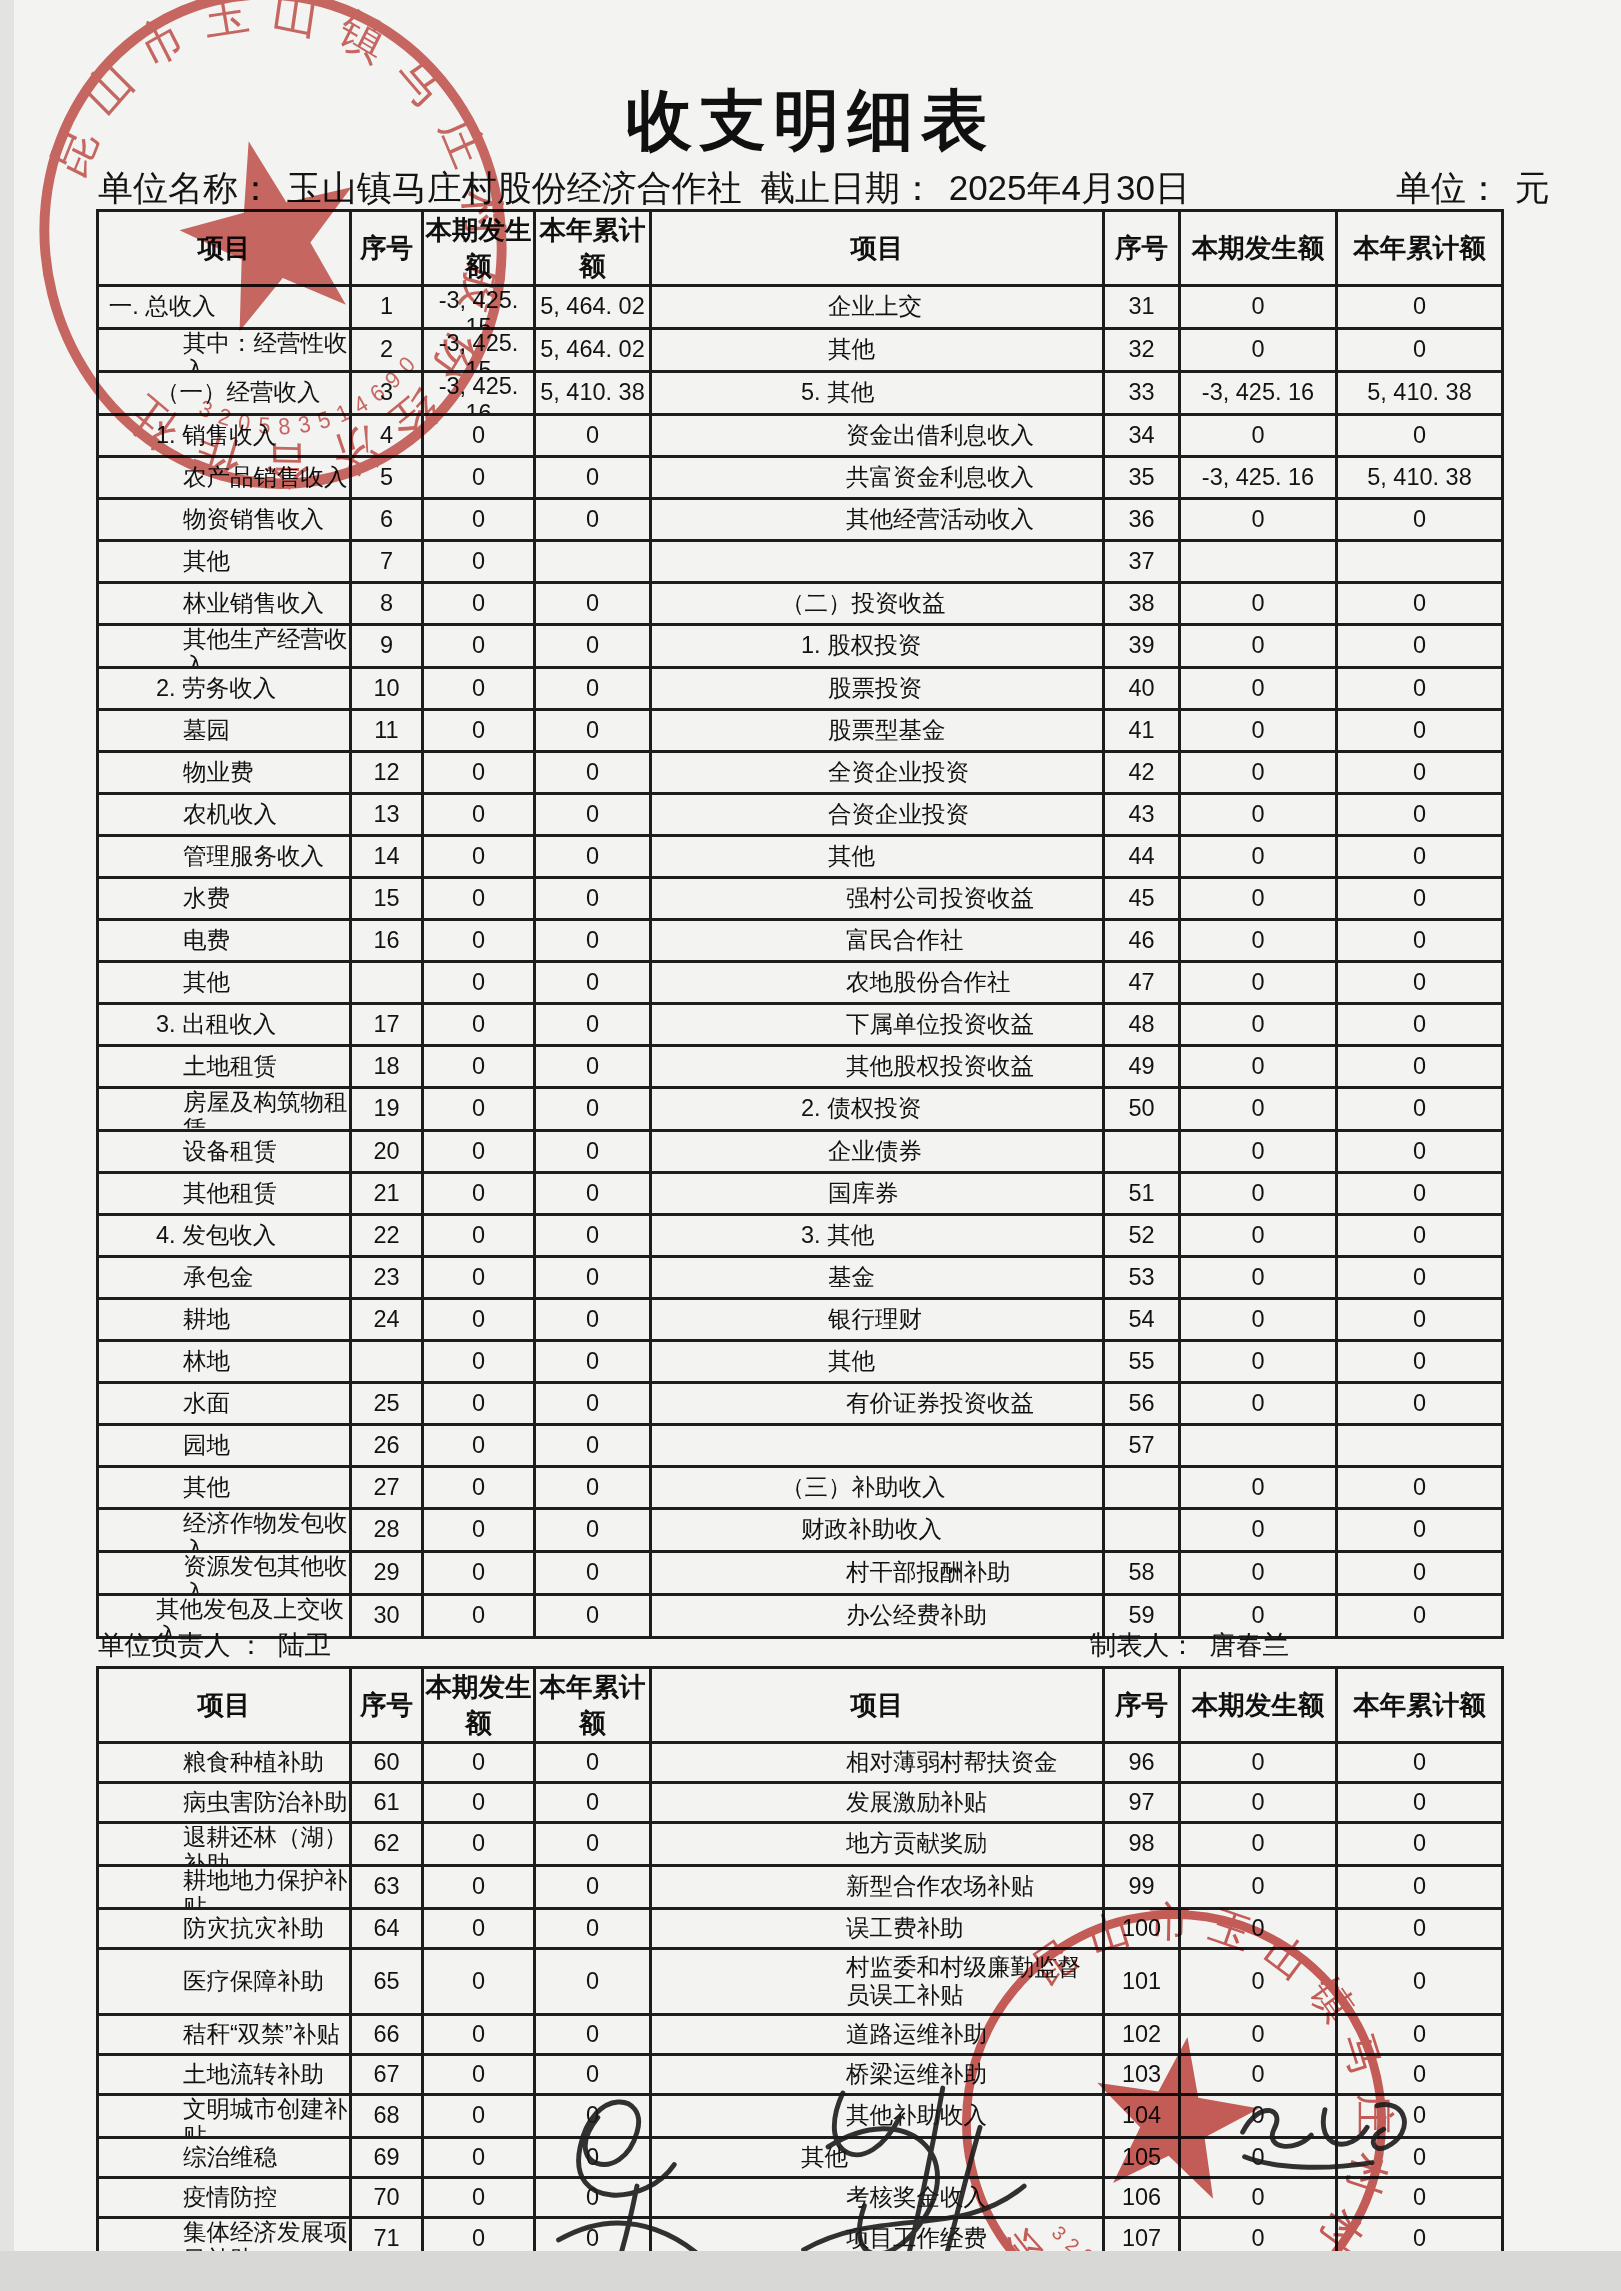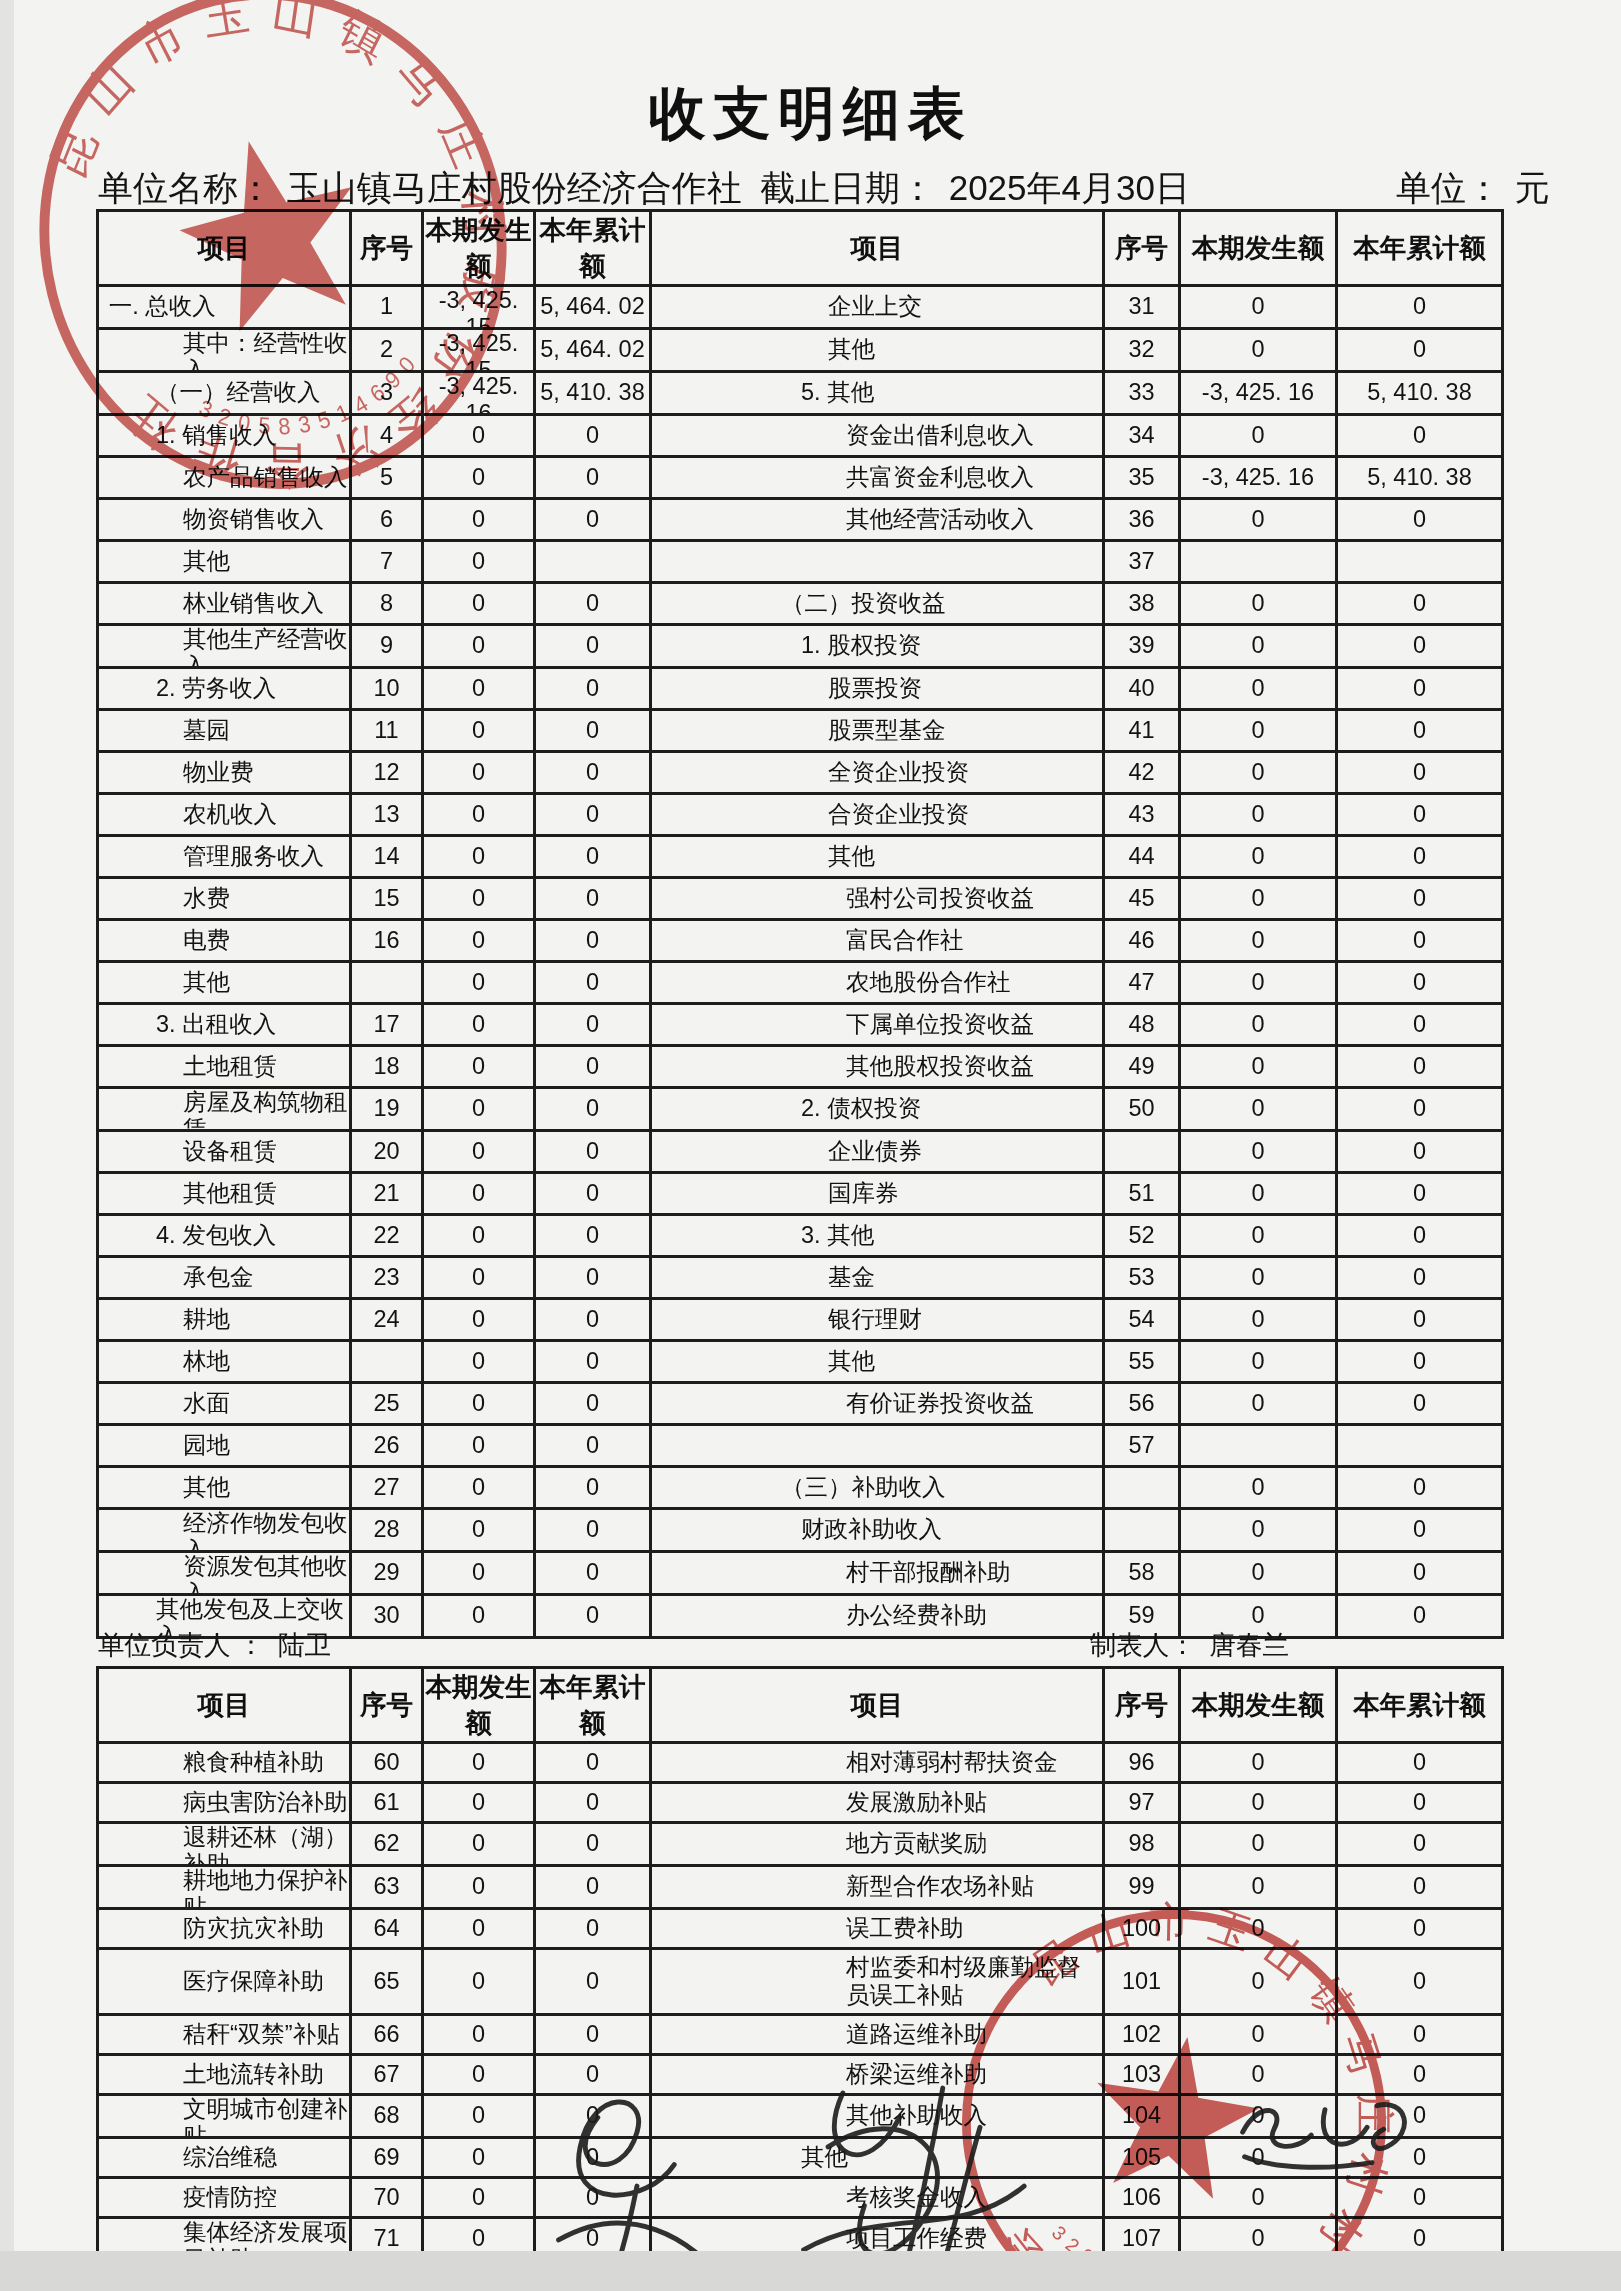--- a/index.html
+++ b/index.html
@@ -1,19 +1,19 @@
 <!DOCTYPE html>
 <html><head>
 <meta charset="utf-8">
 <style>
   html,body{margin:0;padding:0;}
   body{background:#b9b9b7;font-family:"Liberation Sans", sans-serif;}
   .page{position:relative;width:1621px;height:2292px;background:#f3f3f1;overflow:hidden;color:#161616;}
   .title{position:absolute;left:0;top:76px;width:1621px;text-align:center;
-         font-size:57px;font-weight:700;letter-spacing:7.8px;color:#101010;}
+         font-size:66px;font-weight:700;letter-spacing:7.8px;color:#101010;}
   .metaline{position:absolute;left:0;top:165px;width:1621px;height:33px;font-size:35px;color:#141414;}
   .metaline .m1{position:absolute;left:98px;}
   .metaline .m2{position:absolute;left:760px;}
   .metaline .m3{position:absolute;left:1396px;}
   .lbl{font-weight:400;}
   .val{margin-left:13.7px;}
   table.tbl{position:absolute;left:96px;border-collapse:collapse;table-layout:fixed;width:1404px;}
   #t1{top:209px;}
   #t2{top:1666px;}
   .tbl th,.tbl td{border:3.9px solid #1d1d1d;padding:0;overflow:hidden;vertical-align:middle;}

